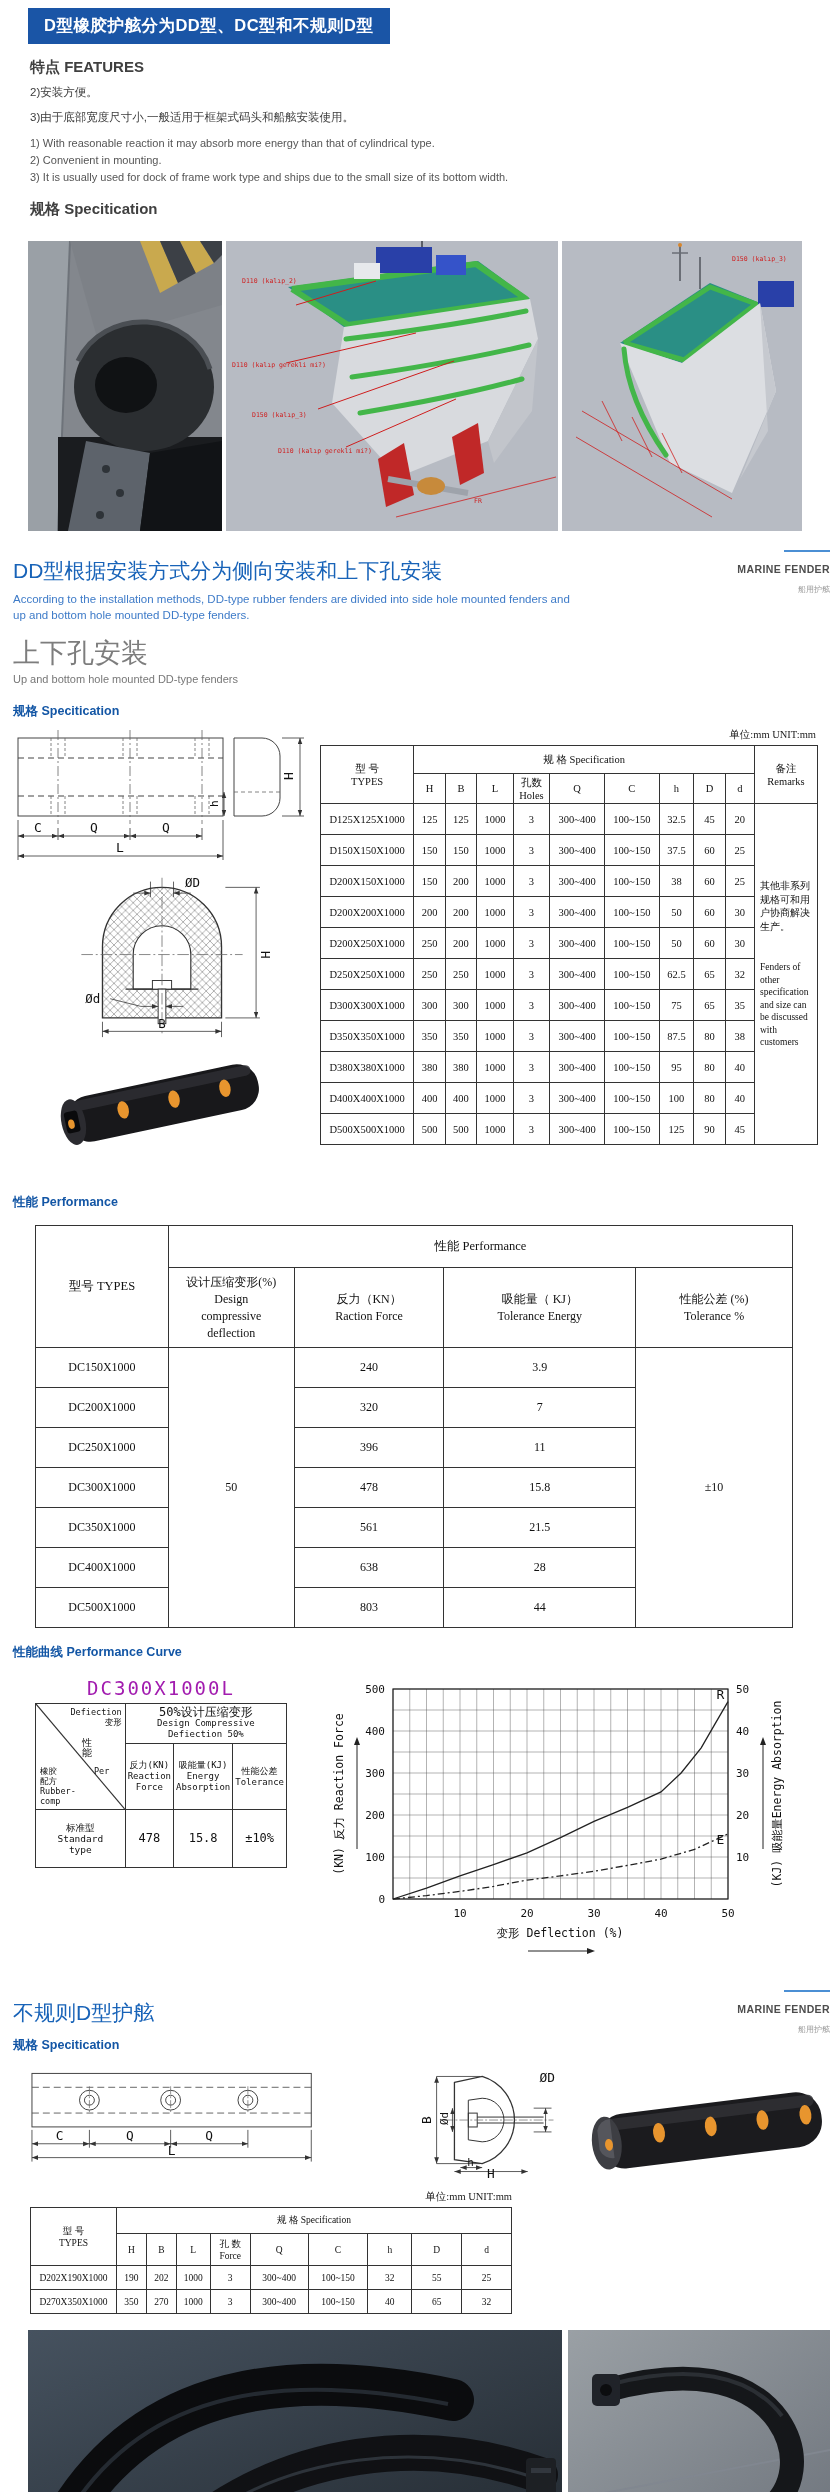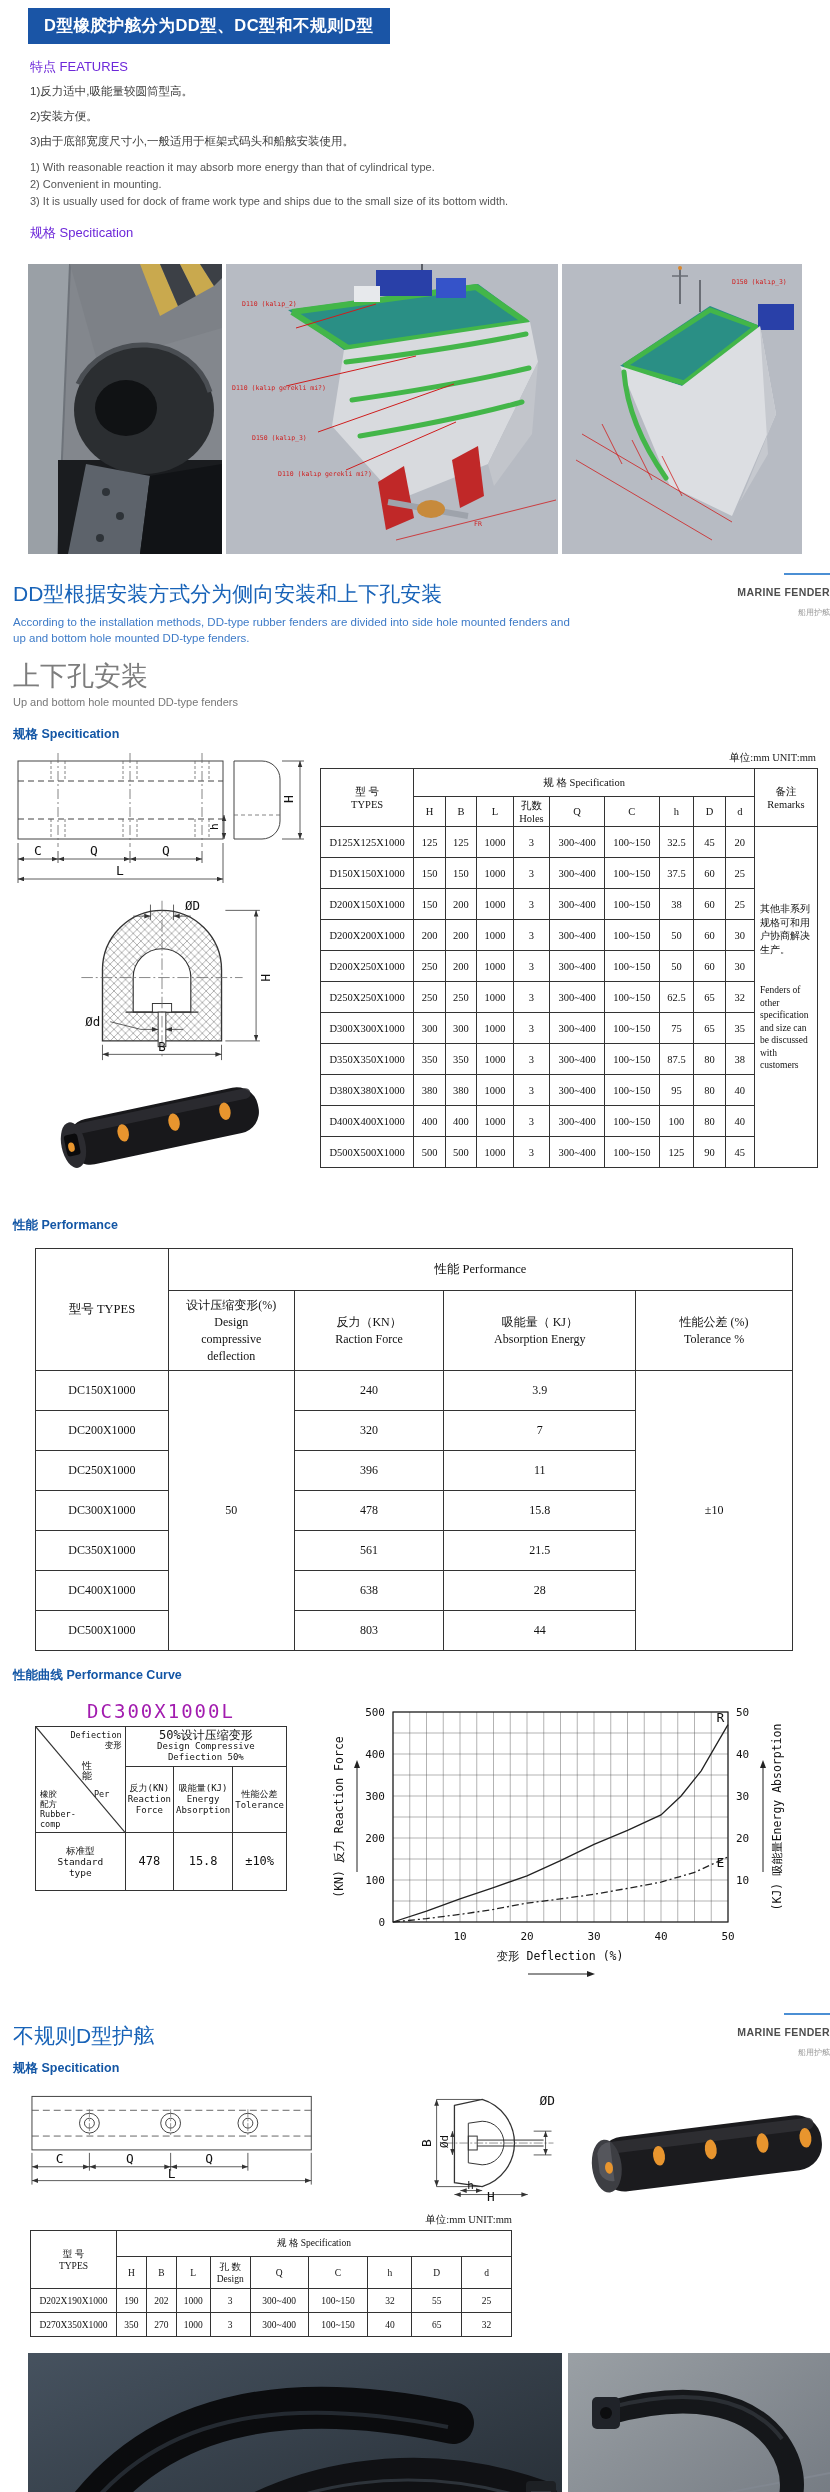--- a/index.html
+++ b/index.html
@@ -3,21 +3,21 @@
 <meta charset="utf-8">
 <style>
   * { box-sizing: border-box; }
   body { margin:0; background:#fff; font-family:"Liberation Sans","DejaVu Sans",sans-serif; color:#333; }
   .page { width:830px; background:#fff; position:relative; padding-top:8px; }
   .pre { white-space:pre-line; }
 
   
   .band { display:inline-block; margin-left:28px; background:#1a55a6; color:#fff;
           font-size:16.5px; font-weight:bold; padding:7px 16px; letter-spacing:.5px; }
-  .sec-blue { color:#6d28d9; font-weight:normal; font-size:13px; margin:14px 0 0 30px; }
+  .sec-blue { color:#404040; font-weight:bold; font-size:15px; margin:14px 0 0 30px; }
   .sec-blue2 { color:#1356a5; font-weight:bold; font-size:12.5px; margin:18px 0 0 13px; }
   .feat-cn { margin:6px 0 0 30px; font-size:11.5px; color:#3c3c3c; line-height:19px; }
   .feat-en { margin:8px 16px 0 30px; font-size:11px; color:#555; line-height:17px; }
 
   
   .img-row { display:flex; gap:4px; margin:22px 0 0 28px; }
   .img-row svg { display:block; }
 
   
   .brand { position:absolute; right:0; text-align:right; line-height:1.15; }
@@ -103,21 +103,20 @@
 </head>
 <body>
 
 <div class="page">
 
   
   <div class="band">D型橡胶护舷分为DD型、DC型和不规则D型</div>
 
   
   <div class="sec-blue">特点 FEATURES</div>
-  <div class="feat-cn">1)反力适中,吸能量较圆筒型高。</div>
   <div class="feat-cn">2)安装方便。</div>
   <div class="feat-cn">3)由于底部宽度尺寸小,一般适用于框架式码头和船舷安装使用。</div>
   <div class="feat-en">
     <div>1) With reasonable reaction it may absorb more energy than that of cylindrical type.</div>
     <div>2) Convenient in mounting.</div>
     <div>3) It is usually used for dock of frame work type and ships due to the small size of its bottom width.</div>
   </div>
   <div class="sec-blue">规格 Specitication</div>
 
   
@@ -540,21 +539,21 @@
       <td colspan="4">性能  Performance</td>
     </tr>
     <tr class="h2">
       <td class="pre">设计压缩变形(%)
 Design
 compressive
 deflection</td>
       <td class="pre">反力（KN）
 Raction  Force</td>
       <td class="pre">吸能量（ KJ）
-Absorption  Energy</td>
+Tolerance  Energy</td>
       <td class="pre">性能公差 (%)
 Tolerance %</td>
     </tr>
     <tr class="dr">
       <td>DC150X1000</td>
       <td rowspan="7">50</td>
       <td>240</td>
       <td>3.9</td>
       <td rowspan="7">±10</td>
     </tr>
@@ -820,21 +819,21 @@
         <tr class="h1">
       <td rowspan="2" class="pre">型 号
 TYPES</td>
       <td colspan="9">规 格 Specification</td>
     </tr>
     <tr class="h2">
       <td>H</td>
       <td>B</td>
       <td>L</td>
       <td class="pre">孔 数
-Design</td>
+Force</td>
       <td>Q</td>
       <td>C</td>
       <td>h</td>
       <td>D</td>
       <td>d</td>
     </tr>
     <tr class="dr">
       <td>D202X190X1000</td>
           <td>190</td>
       <td>202</td>

